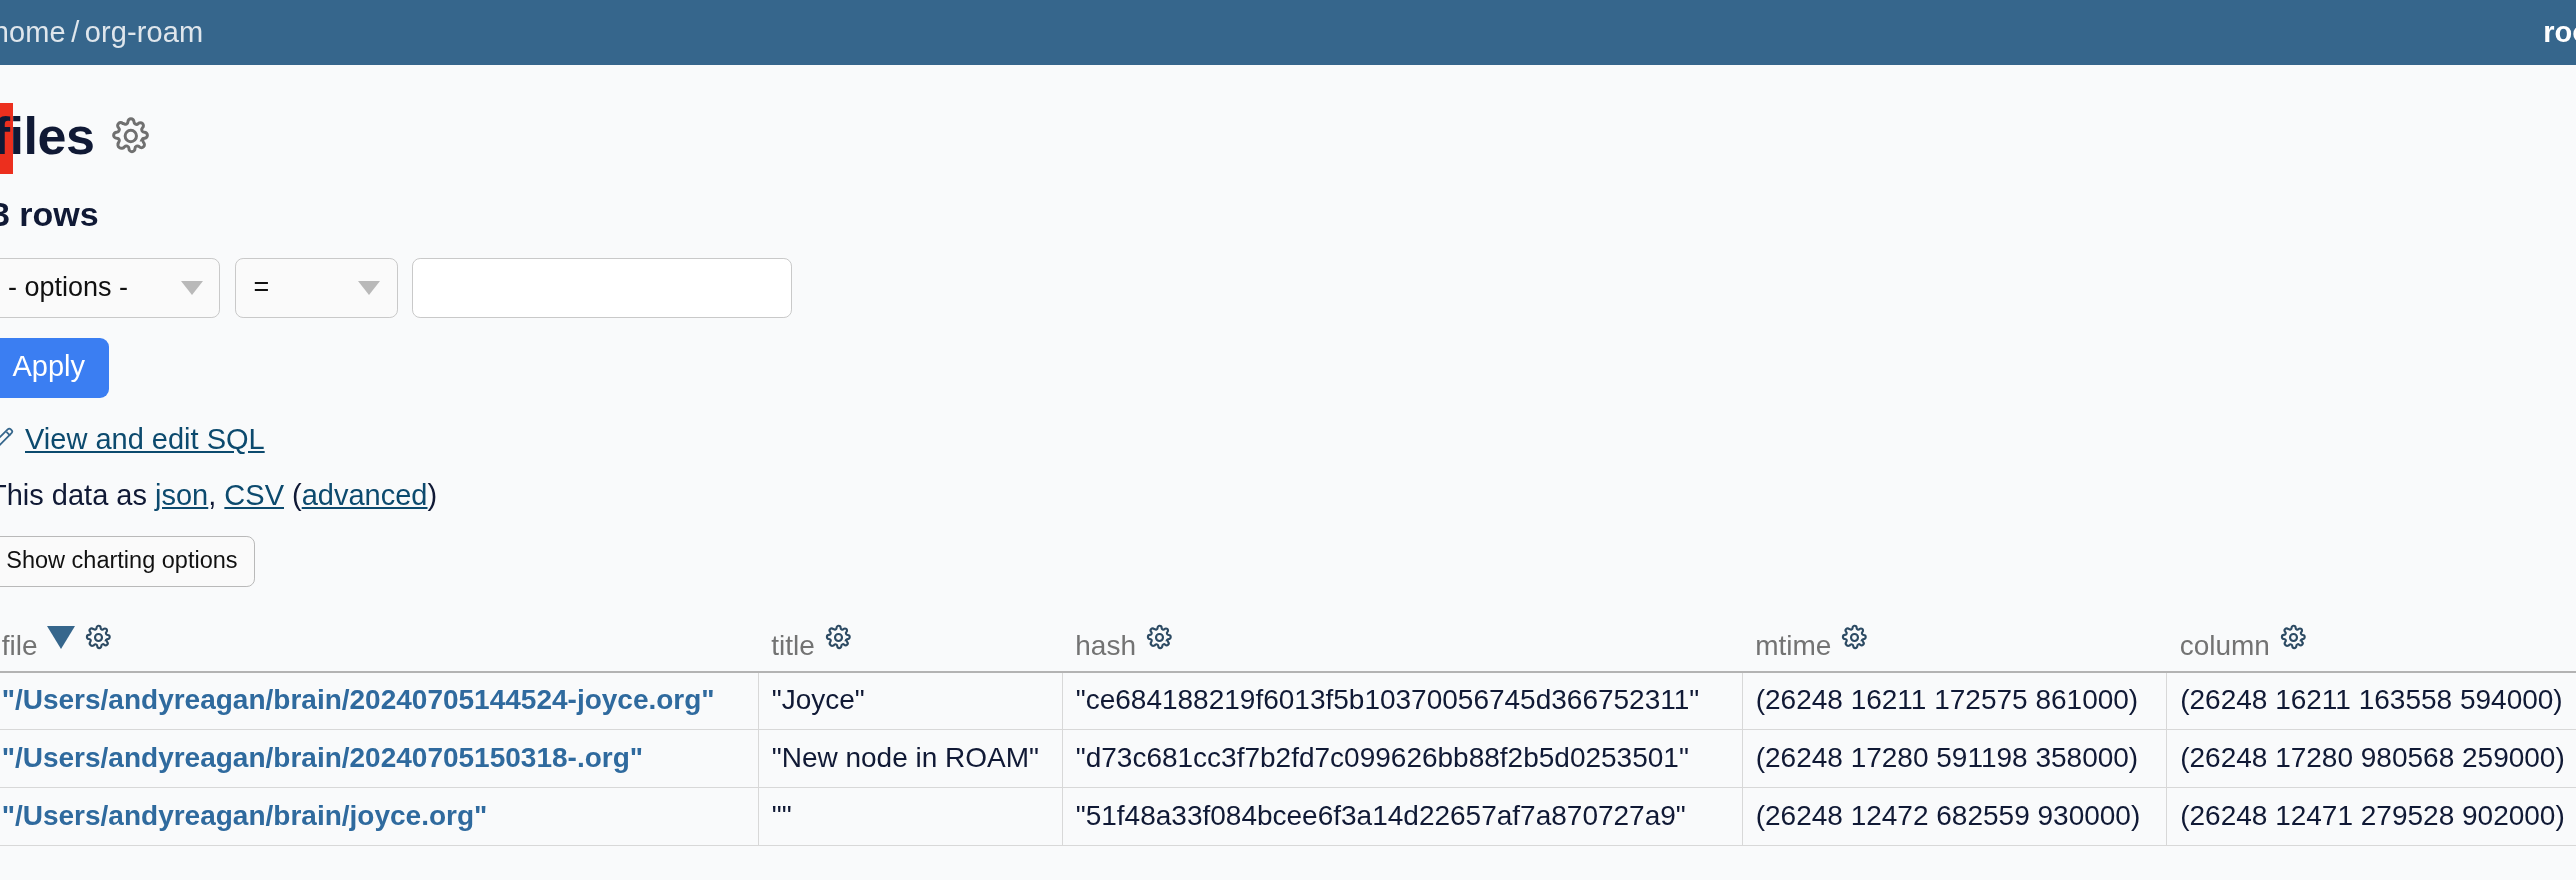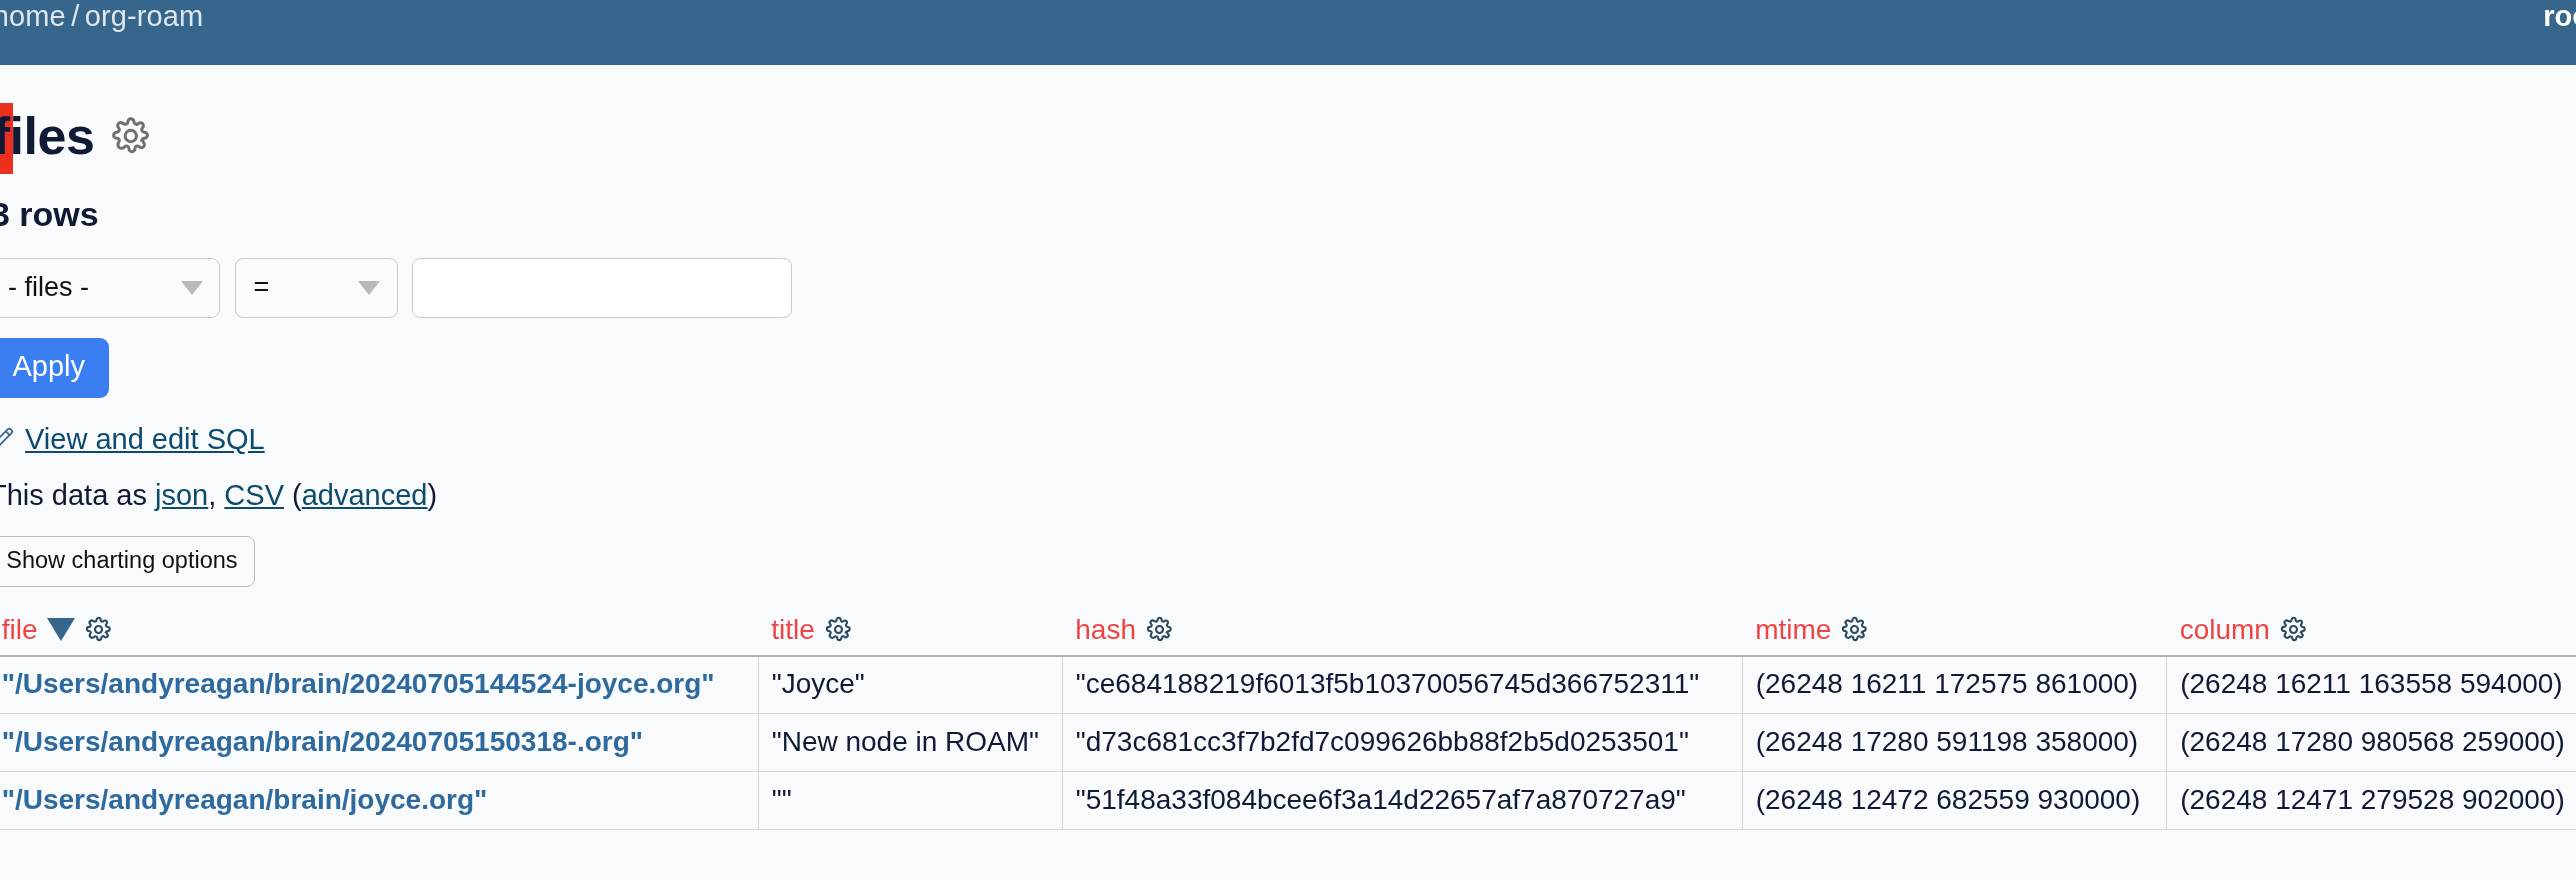--- a/index.html
+++ b/index.html
@@ -11,21 +11,21 @@
     background: #f9fafb;
     font-family: "Liberation Sans", sans-serif;
   }
   body { position: relative; }
 
   
   .topbar {
     position: absolute; top: 0; left: 0;
     width: 2576px; height: 65px;
     background: #36668c;
-    display: flex; 
+    display: flex; align-items: center;
     justify-content: space-between;
   }
   .breadcrumb {
     color: #dfe6ec;
     font-size: 29px;
     letter-spacing: 0.1px;
     padding-left: 0px;
     margin-left: -7.2px;
     white-space: nowrap;
   }
@@ -180,21 +180,21 @@
   table.rows th {
     text-align: left;
     font-weight: normal;
     color: #36668c;
     font-size: 28px;
     padding: 0 12.7px 9px 12.7px;
     border-bottom: 2.7px solid #b3b3b3;
     white-space: nowrap;
     vertical-align: bottom;
   }
-  table.rows th a { color: #ef4444; text-decoration: none; }
+  table.rows th a { color: #737373; text-decoration: none; margin-top: 16px; }
   .th-inner { display: flex; align-items: center; gap: 10px; }
   .sort-caret {
     width: 0; height: 0;
     border-left: 14.5px solid transparent;
     border-right: 14.5px solid transparent;
     border-top: 23.5px solid #36668c;
     display: inline-block;
   }
   .gear-sm { width: 27px; height: 27px; display: inline-block; }
   .gear-sm svg { width: 100%; height: 100%; display: block; }
@@ -244,21 +244,21 @@
           <path d="M19.3 14.2a1.5 1.5 0 0 0 .3 1.65l.05.05a1.8 1.8 0 1 1-2.55 2.55l-.05-.05a1.5 1.5 0 0 0-1.65-.3 1.5 1.5 0 0 0-.9 1.37V19.6a1.8 1.8 0 1 1-3.6 0v-.1a1.5 1.5 0 0 0-.98-1.37 1.5 1.5 0 0 0-1.65.3l-.05.05A1.8 1.8 0 1 1 4.67 15.9l.05-.05a1.5 1.5 0 0 0 .3-1.65 1.5 1.5 0 0 0-1.37-.9H3.5a1.8 1.8 0 1 1 0-3.6h.1a1.5 1.5 0 0 0 1.37-.98 1.5 1.5 0 0 0-.3-1.65l-.05-.05A1.8 1.8 0 1 1 7.17 4.47l.5.05a1.5 1.5 0 0 0 1.65.3h.07a1.5 1.5 0 0 0 .9-1.37V3.4a1.8 1.8 0 1 1 3.6 0v.1a1.5 1.5 0 0 0 .9 1.37 1.5 1.5 0 0 0 1.65-.3l.05-.05a1.8 1.8 0 1 1 2.55 2.55l-.05.05a1.5 1.5 0 0 0-.3 1.65v.07a1.5 1.5 0 0 0 1.37.9h.1a1.8 1.8 0 1 1 0 3.6h-.1a1.5 1.5 0 0 0-1.37.9z"></path>
         </svg>
       </span>
     </h1>
   </div>
 
   <h3 class="rowcount">3 rows</h3>
 
   <div class="filter-row">
     <div class="sel col">
-      <span>- files -</span>
+      <span>- options -</span>
       <span class="caret"></span>
     </div>
     <div class="sel op">
       <span>=</span>
       <span class="caret"></span>
     </div>
     <input class="txtinput" type="text" value="" style="">
   </div>
 
   <button class="apply-btn">Apply</button>

